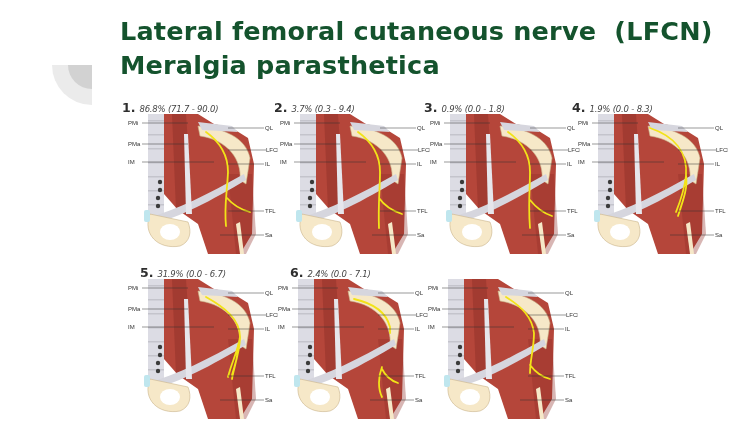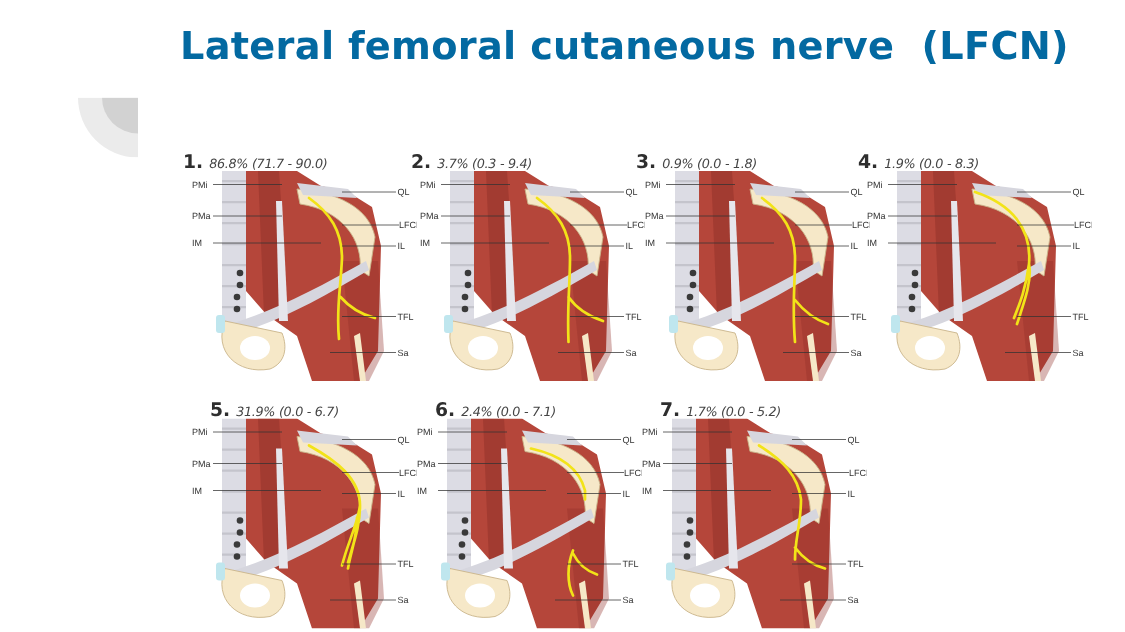--- a/index.html
+++ b/index.html
@@ -1,38 +1,39 @@
 <!DOCTYPE html>
 <html><head>
 <meta charset="utf-8">
 <style>
   html, body { margin: 0; padding: 0; background: #ffffff; }
   body { width: 750px; height: 421px; position: relative; overflow: hidden; font-family: "DejaVu Sans", sans-serif; }
   .deco { position: absolute; left: 52px; top: 65px; width: 40px; height: 40px; overflow: hidden; }
-  .title { position: absolute; left: 120px; top: 14px; margin: 0; font-family: "DejaVu Sans", sans-serif; font-weight: bold; font-size: 25.5px; line-height: 34px; color: #0369a1; letter-spacing: 0.2px; }
+  .title { position: absolute; left: 120px; top: 14px; margin: 0; font-family: "DejaVu Sans", sans-serif; font-weight: bold; font-size: 25.5px; line-height: 34px; color: #14532d; letter-spacing: 0.2px; }
   .title span { display: block; white-space: pre; }
   .panel { position: absolute; width: 150px; height: 160px; }
   .panel-head { position: absolute; left: -6px; top: -1px; white-space: nowrap; color: #2e2e2e; }
   .panel-num { font-family: "DejaVu Sans", sans-serif; font-weight: bold; font-size: 12.5px; }
   .panel-stat { font-family: "DejaVu Sans", sans-serif; font-style: italic; font-size: 8.5px; color: #444; margin-left: 4px; letter-spacing: -0.2px; }
   .panel svg { position: absolute; left: 0; top: 16px; }
   .lbl { font-family: "Liberation Sans", sans-serif; font-size: 6px; fill: #333; }
 </style>
 </head>
 <body>
 
 <div class="deco">
   <svg width="40" height="40" viewBox="0 0 40 40">
     <path d="M40 0 L0 0 A40 40 0 0 0 40 40 Z" fill="#ebebeb"></path>
     <path d="M40 0 L16 0 A24 24 0 0 0 40 24 Z" fill="#d2d2d2"></path>
   </svg>
 </div>
 
 <h1 class="title">
   <span>Lateral femoral cutaneous nerve  (LFCN)</span>
+  <span>Meralgia parasthetica</span>
 </h1>
 
 <div class="panel" style="left:128px; top:98px;">
   <div class="panel-head">
     <span class="panel-num">1.</span><span class="panel-stat">86.8% (71.7 - 90.0)</span>
   </div>
   <svg width="150" height="140" viewBox="0 0 150 140">
       <rect x="20" y="0" width="16" height="102" fill="#dcdce4"></rect>
       <rect x="20" y="6" width="16" height="1.5" fill="#c4c4cc"></rect>
       <rect x="20" y="20" width="16" height="1.5" fill="#c4c4cc"></rect>
@@ -304,23 +305,20 @@
       <text class="lbl" x="138" y="38">LFCN</text>
       <line x1="100" y1="50" x2="136" y2="50" stroke="#333" stroke-width="0.5"></line>
       <text class="lbl" x="137" y="52">IL</text>
       <line x1="100" y1="97" x2="136" y2="97" stroke="#333" stroke-width="0.5"></line>
       <text class="lbl" x="137" y="99">TFL</text>
       <line x1="92" y1="121" x2="136" y2="121" stroke="#333" stroke-width="0.5"></line>
       <text class="lbl" x="137" y="123">Sa</text>
     </svg>
 </div>
 <div class="panel" style="left:428px; top:263px;">
-  <div class="panel-head" style="left:12px">
-    <span class="panel-num">7.</span><span class="panel-stat">1.7% (0.0 - 5.2)</span>
-  </div>
   <svg width="150" height="140" viewBox="0 0 150 140">
       <rect x="20" y="0" width="16" height="102" fill="#dcdce4"></rect>
       <rect x="20" y="6" width="16" height="1.5" fill="#c4c4cc"></rect>
       <rect x="20" y="20" width="16" height="1.5" fill="#c4c4cc"></rect>
       <rect x="20" y="34" width="16" height="1.5" fill="#c4c4cc"></rect>
       <rect x="20" y="48" width="16" height="1.5" fill="#c4c4cc"></rect>
       <rect x="20" y="62" width="16" height="1.5" fill="#c4c4cc"></rect>
       <rect x="20" y="76" width="16" height="1.5" fill="#c4c4cc"></rect>
       <rect x="20" y="90" width="16" height="1.5" fill="#c4c4cc"></rect>
       <path d="M36 0 L70 0 L86 10 L104 14 L120 24 L126 50 L124 120 L112 140 L80 140 L70 110 L50 96 L36 80 Z" fill="#b5463a"></path>

